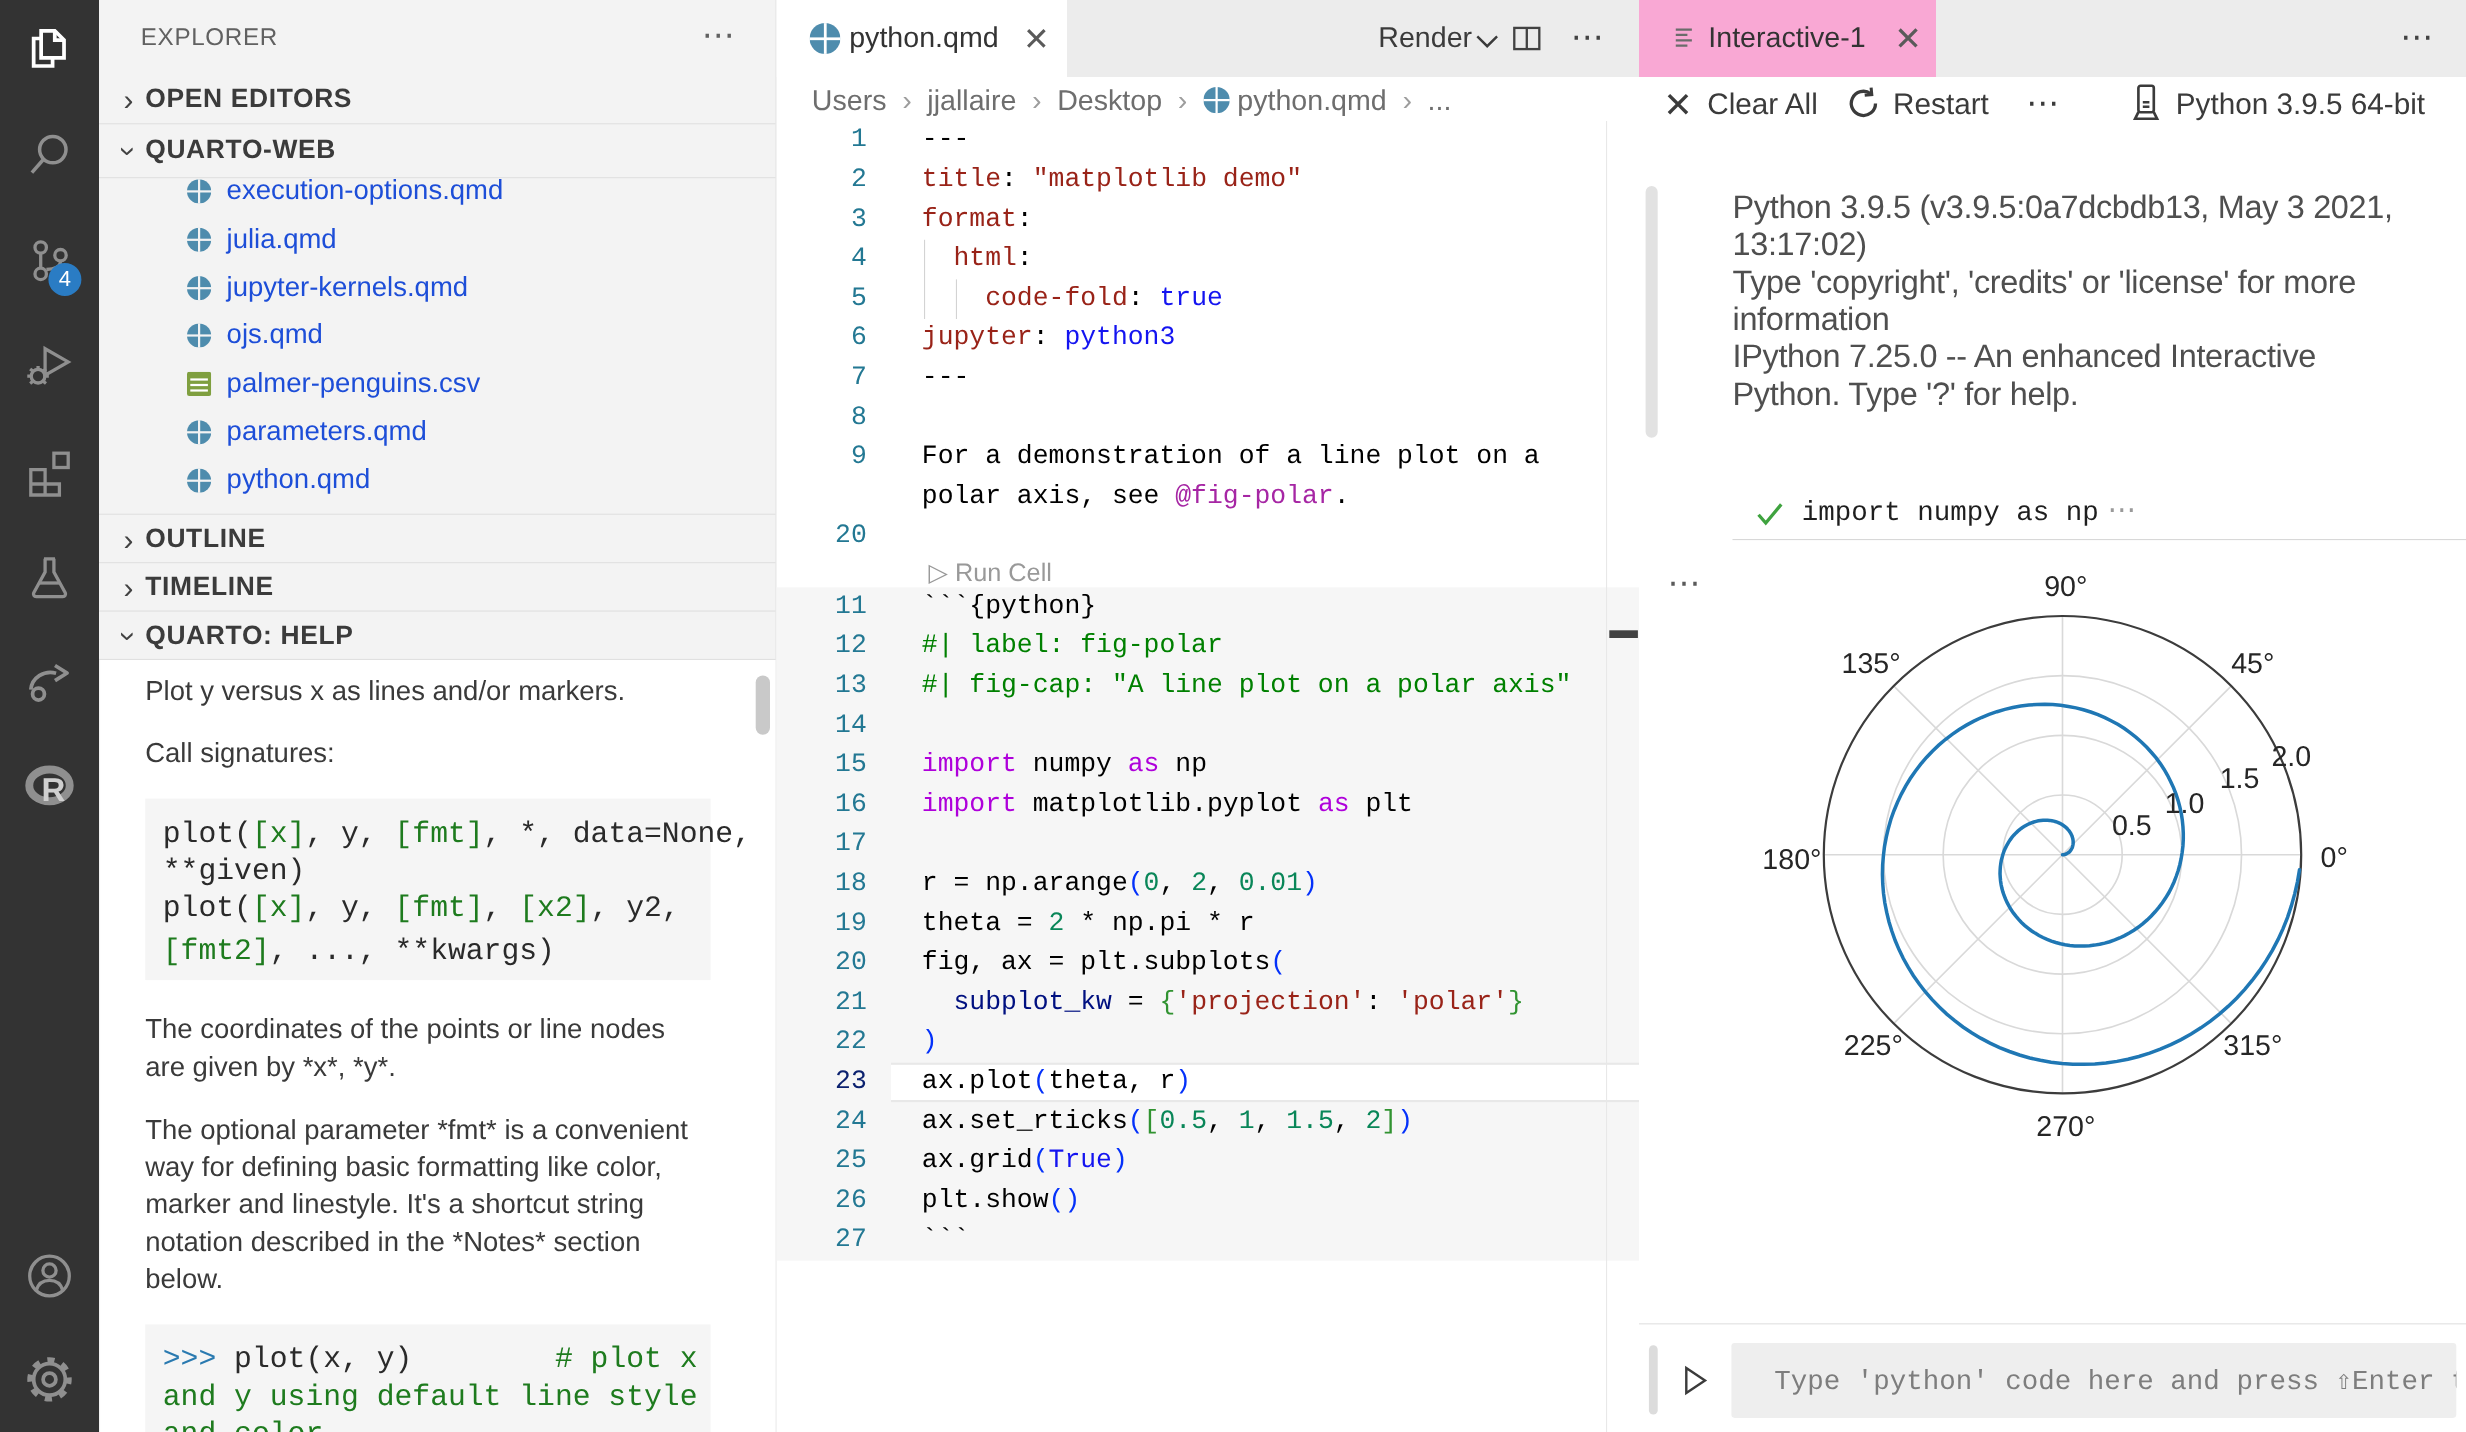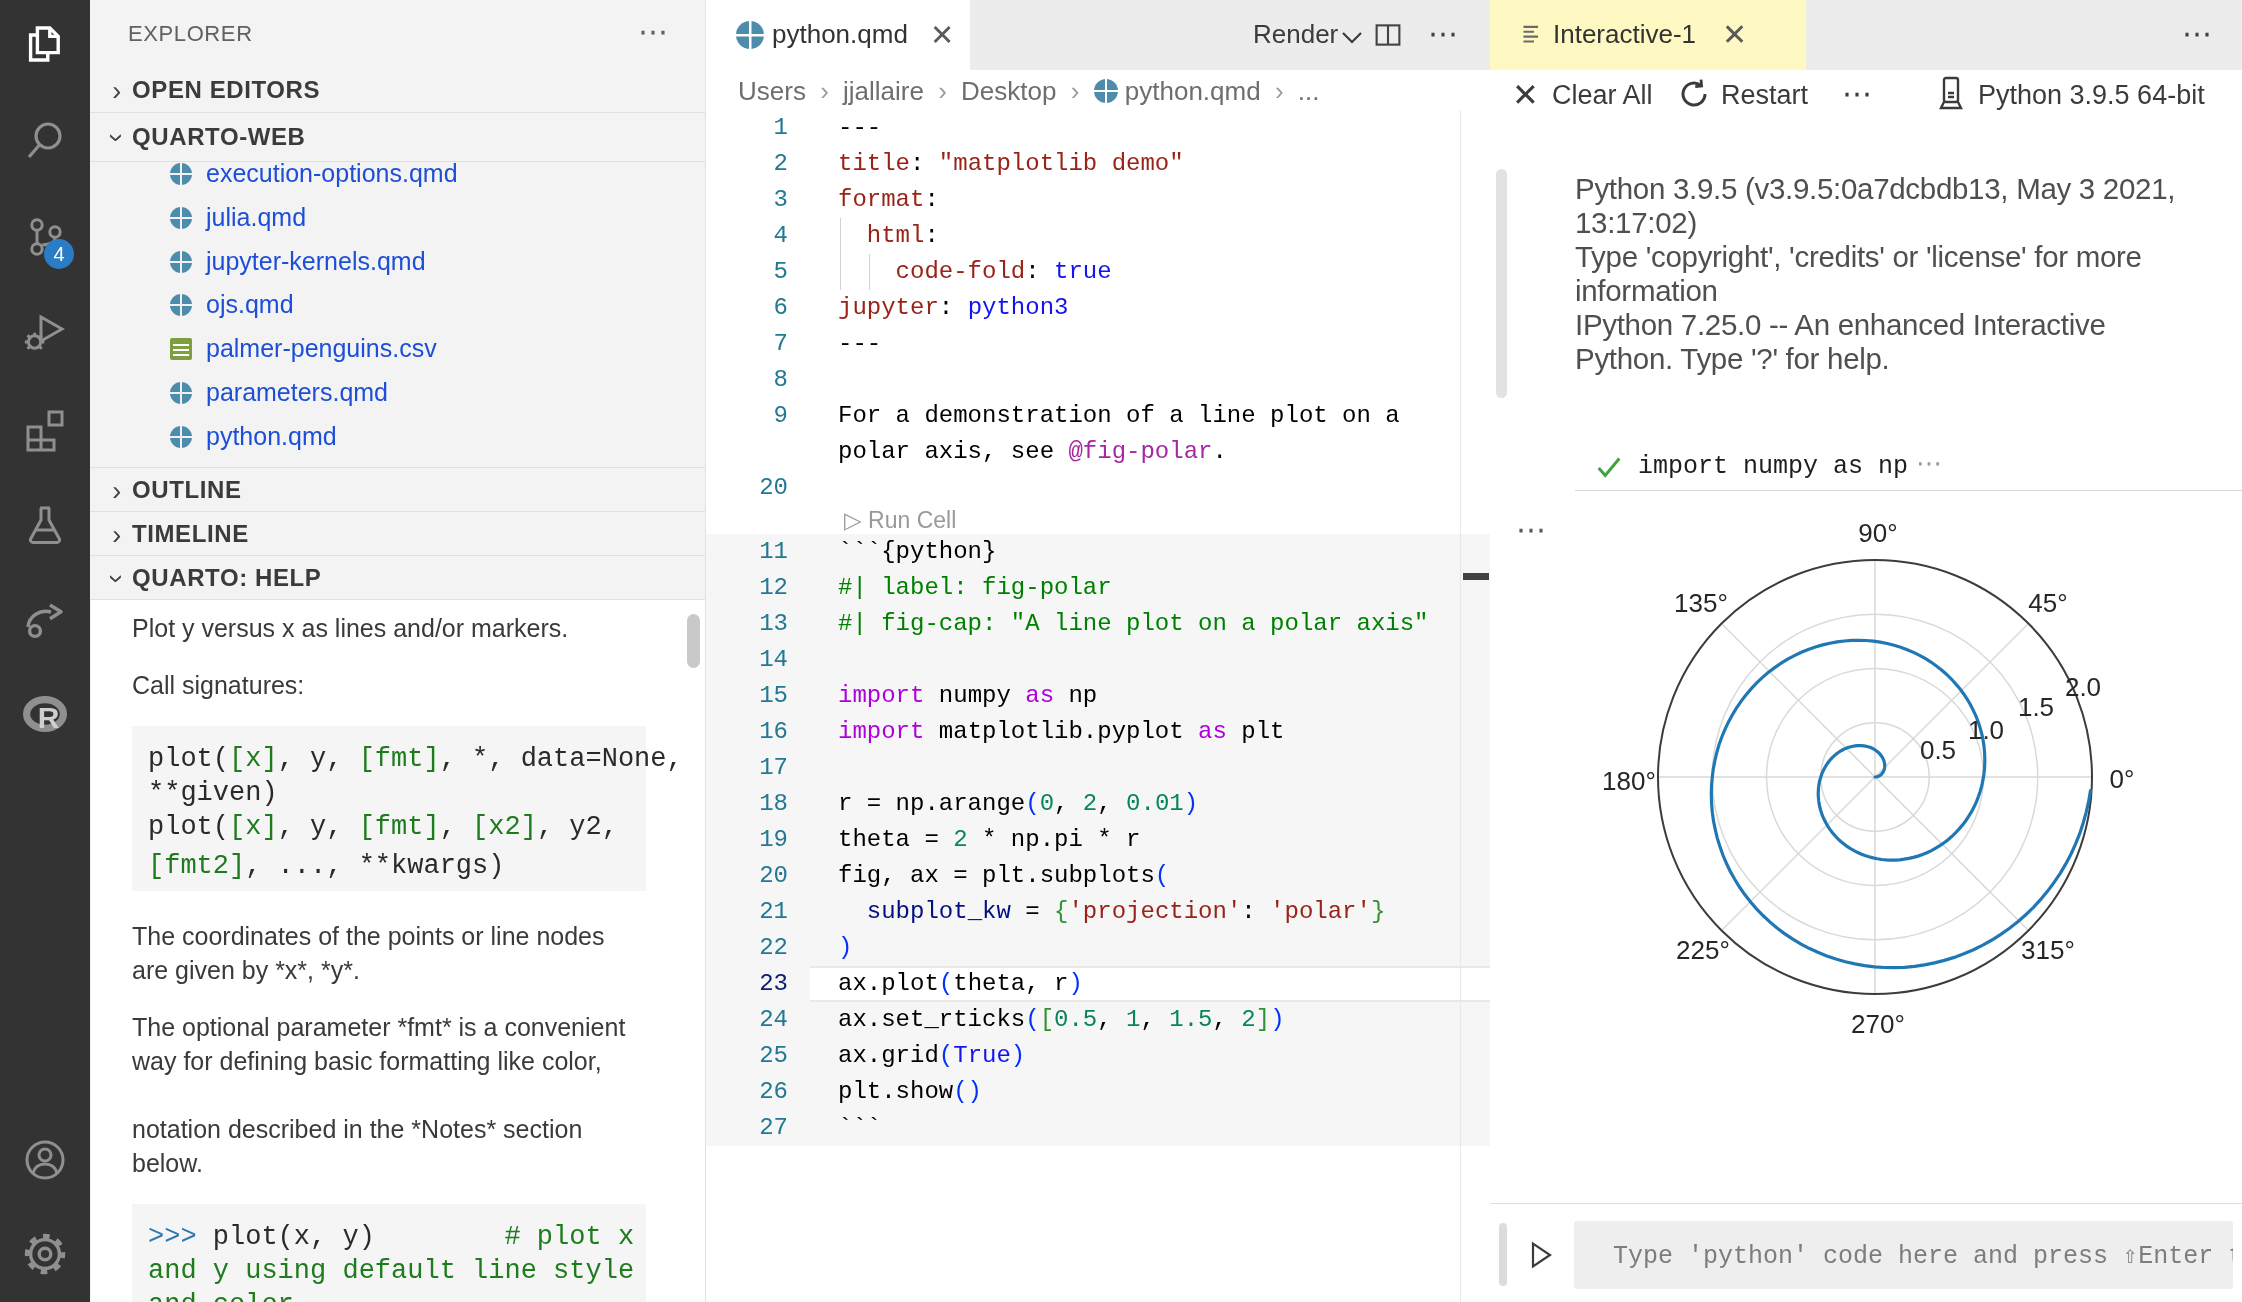--- a/index.html
+++ b/index.html
@@ -49,21 +49,21 @@
 .row { position:absolute; left:0; width:784px; height:36px; line-height:36px; white-space:pre; }
 .ln { position:absolute; left:0; width:82px; text-align:right; color:#237893; }
 .ct { position:absolute; left:132px; color:#000000; }
 .mar { color:#992318; } .str { color:#992318; } .kwb { color:#1414f0; }
 .cmt { color:#008000; } .kwp { color:#af00db; } .num { color:#098658; }
 .br1 { color:#0431fa; } .br2 { color:#319331; } .vr { color:#001080; }
 .pur { color:#a626a4; }
 
 #pan { left:1490px; top:0; width:752px; height:1302px; background:#fff; }
 #pan-tabs { position:absolute; left:0; top:0; width:752px; height:70px; background:#ececec; }
-#pan-tab1 { position:absolute; left:0; top:0; width:316px; height:70px; background:#fef9c3; }
+#pan-tab1 { position:absolute; left:0; top:0; width:270px; height:70px; background:#f9a8d4; }
 .mono { font-family:"Liberation Mono", monospace; }
 </style>
 </head>
 <body>
 <div id="root">
   <div id="abar" class="abs">
 
     <svg style="top:20px" width="48" height="48" viewBox="0 0 24 24" fill="none" stroke="#ffffff" stroke-width="1.7">
       <path d="M8.2 7.5 H4.8 V20 h8.6 v-3.7"></path>
       <path d="M8.2 4 v12.3 h10.4 V8.2 L14.4 4 z"></path>
@@ -186,20 +186,21 @@
       <div class="hcode" style="top:126px; height:165px;">
         <div style="top:18px;">plot(<span class="grn">[x]</span>, y, <span class="grn">[fmt]</span>, *, data=None,</div>
         <div style="top:52px;">**given)</div>
         <div style="top:86px;">plot(<span class="grn">[x]</span>, y, <span class="grn">[fmt]</span>, <span class="grn">[x2]</span>, y2,</div>
         <div style="top:125px;"><span class="grn">[fmt2]</span>, ..., **kwargs)</div>
       </div>
       <div class="ht" style="top:322px;">The coordinates of the points or line nodes</div>
       <div class="ht" style="top:356px;">are given by *x*, *y*.</div>
       <div class="ht" style="top:413px;">The optional parameter *fmt* is a convenient</div>
       <div class="ht" style="top:447px;">way for defining basic formatting like color,</div>
+      <div class="ht" style="top:481px;">marker and linestyle. It's a shortcut string</div>
       <div class="ht" style="top:515px;">notation described in the *Notes* section</div>
       <div class="ht" style="top:549px;">below.</div>
       <div class="hcode" style="top:604px; height:98px;">
         <div style="top:18px;"><span class="blu">&gt;&gt;&gt;</span> plot(x, y)        <span class="grn"># plot x</span></div>
         <div style="top:52px;"><span class="grn">and y using default line style</span></div>
         <div style="top:86px;"><span class="grn">and color</span></div>
       </div>
     </div>
   </div>
   <div id="ed" class="abs">

